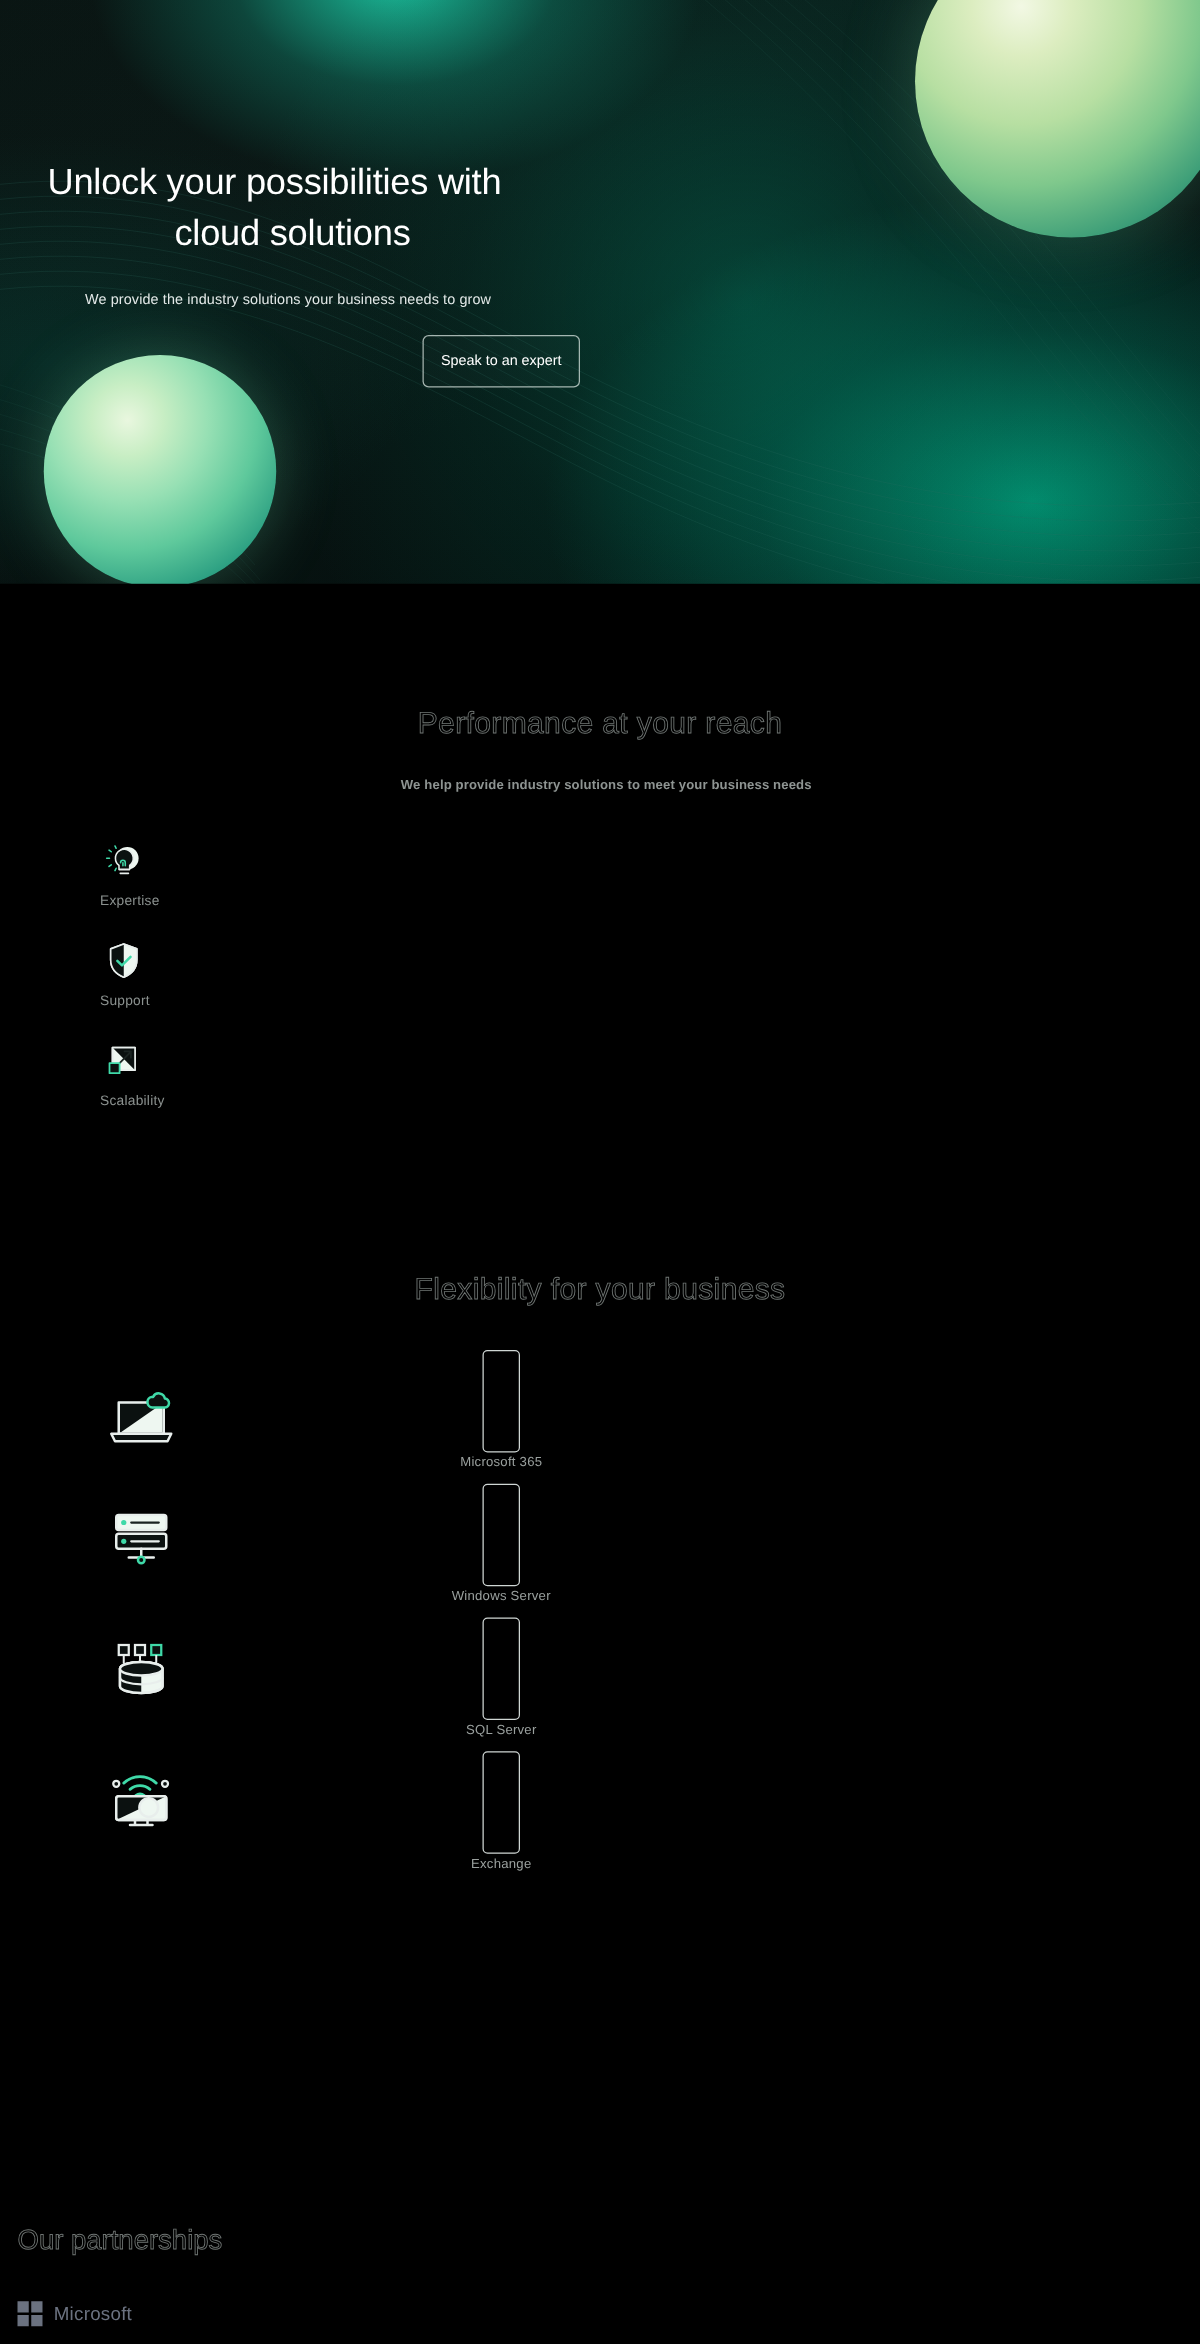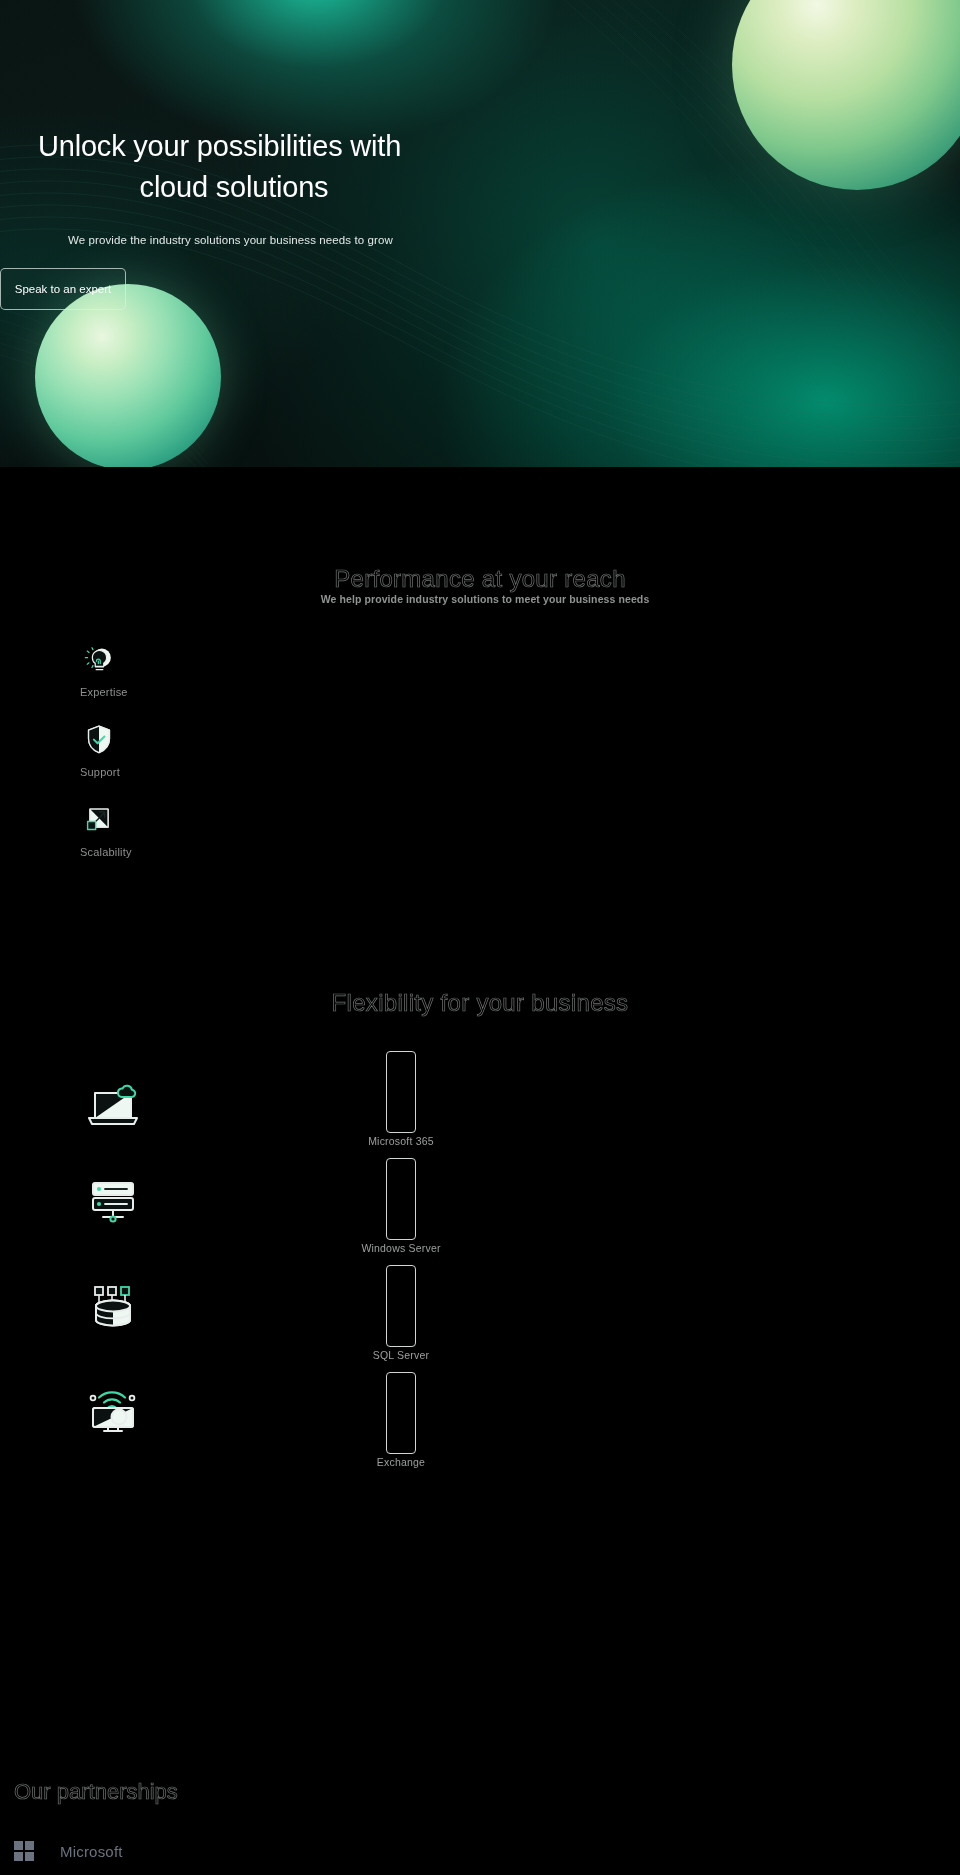--- a/index.html
+++ b/index.html
@@ -38,39 +38,39 @@
   .hero-inner { position:relative; z-index:5; padding-top:126px; }
   .hero-h1 {
     font-size:29px; font-weight:400; line-height:1.42; letter-spacing:-0.2px;
     color:#fff; padding-left:38px; max-width:430px;
   }
   .hero-h1 .l2 { display:block; text-align:center; }
   .hero-sub {
     margin-top:26px; padding-left:68px; font-size:11.5px; font-weight:400;
     color:#e3e9e8; letter-spacing:.1px;
   }
-  .hero-btn-wrap { margin-top:22px; }
+  .hero-btn-wrap { margin-top:22px; padding-left:338px; }
   .hero-btn {
     display:inline-flex; align-items:center; justify-content:center;
     width:126px; height:42px; border:1px solid rgba(225,235,232,0.72);
     border-radius:5px; background:rgba(255,255,255,0.015);
     color:#fff; font-size:11.5px; font-family:"Liberation Sans", sans-serif;
     cursor:pointer;
   }
 
   
   .outline-h {
     font-size:24px; font-weight:400; letter-spacing:.3px;
     color:transparent;
     -webkit-text-stroke:0.7px #6f7573;
     text-align:center;
   }
   .sec-sub {
     text-align:center; font-size:10.5px; font-weight:700;
-    color:#8e9492; letter-spacing:.1px; padding-left:10px;
+    color:#8e9492; letter-spacing:.1px; margin-top:29px;padding-left:10px;
   }
 
   
   .performance { position:relative; padding-top:98px; }
   .feature-list { margin-top:36px; padding-left:80px; }
   .feature { margin-bottom:23px; }
   .feature-icon { width:38px; height:38px; display:block; }
   .feature-label {
     margin-top:7px; font-size:11px; font-weight:400;
     color:#8b918f; letter-spacing:.2px;
@@ -91,21 +91,21 @@
     font-size:10.5px; color:#9aa09e; letter-spacing:.2px;
     background:#000; padding:1px 0;
   }
 
   
   .partnerships { position:absolute; left:0; top:1779px; width:960px; }
   .part-h {
     padding-left:14px; font-size:22px; font-weight:400;
     color:transparent; -webkit-text-stroke:0.7px #6f7573; text-align:left;
   }
-  .part-logos { margin-top:36px; padding-left:14px; display:flex; align-items:center; gap:26px; }
+  .part-logos { margin-top:36px; padding-left:14px; display:flex; align-items:center; gap:9px; }
   .ms-squares { display:grid; grid-template-columns:9px 9px; grid-template-rows:9px 9px; gap:2px; }
   .ms-squares i { display:block; width:9px; height:9px; background:#6b7280; }
   .ms-name { font-size:15px; color:#6b7280; font-weight:400; letter-spacing:.2px; }
 </style>
 </head>
 <body>
 
 <div class="page">
 
   <section class="hero">

